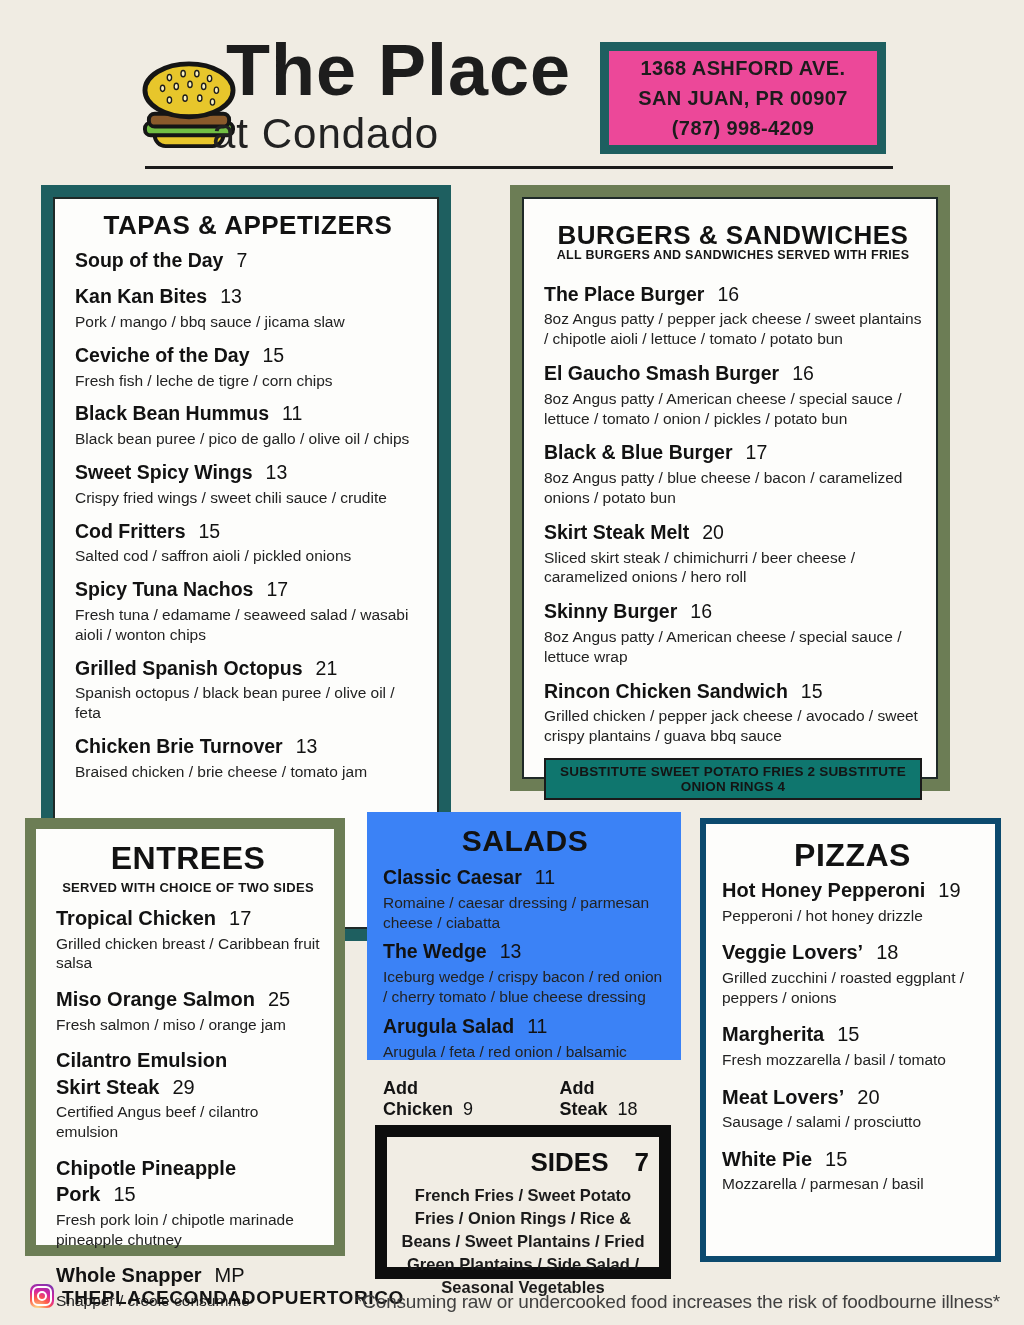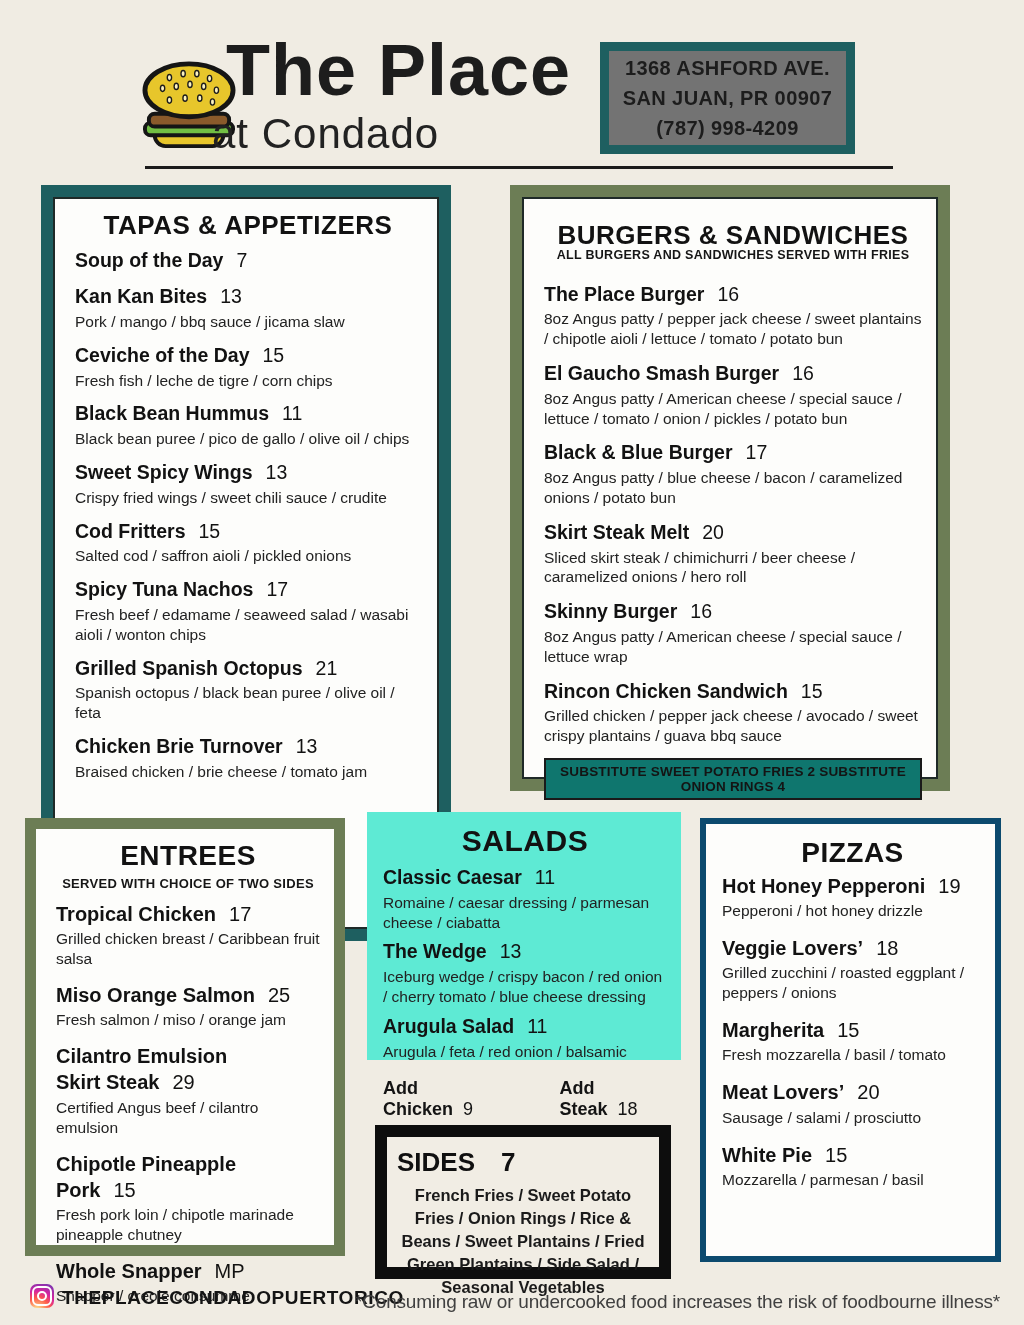--- a/index.html
+++ b/index.html
@@ -19,54 +19,54 @@
     font-size:72px;font-weight:700;line-height:1;
     letter-spacing:1px;color:#1d1d1d;
   }
   .brand-subtitle{
     left:212px;top:113px;
     font-size:42px;font-weight:500;line-height:1;
     letter-spacing:1px;color:#222;
   }
   .burger-logo{left:140px;top:58px;width:98px;height:92px;}
   .address-box{
-    left:600px;top:42px;width:255px;height:112px;
-    background:#737373;border:9px solid #1e5f60;
+    left:600px;top:42px;width:286px;height:112px;
+    background:#ec4899;border:9px solid #1e5f60;
     box-sizing:border-box;
     display:flex;flex-direction:column;justify-content:center;
     text-align:center;
   }
   .address-box div{
     font-size:20px;font-weight:700;line-height:1.5;letter-spacing:.4px;color:#1c1c1c;
   }
   .header-rule{left:145px;top:166px;width:748px;height:3px;background:#1b1b1b;}
 
   
   .box{box-sizing:border-box;background:#fdfdfb;}
   .box-tapas{left:41px;top:185px;width:410px;height:756px;border:12px solid #1e5f60;box-shadow:inset 0 0 0 2px #1f2a28;}
   .box-burgers{left:510px;top:185px;width:440px;height:606px;border:12px solid #6c7d55;box-shadow:inset 0 0 0 2px #1f2a28;}
   .box-entrees{left:25px;top:818px;width:320px;height:438px;border:11px solid #6c7d55;}
-  .box-salads{left:367px;top:812px;width:314px;height:248px;background:#5eead4;}
+  .box-salads{left:367px;top:812px;width:314px;height:248px;background:#3b82f6;}
   .box-sides{left:375px;top:1125px;width:296px;height:154px;border:12px solid #0d0d0d;background:#f1ede4;}
   .box-pizzas{left:700px;top:818px;width:301px;height:444px;border:6px solid #0c4a6e;}
 
   .box-pad{box-sizing:border-box;width:100%;height:100%;display:flex;flex-direction:column;}
   .box-tapas .box-pad{padding:14px 18px 8px 22px;}
   .box-burgers .box-pad{padding:24px 16px 8px 22px;}
   .box-entrees .box-pad{padding:12px 14px 8px 20px;}
   .box-salads .box-pad{padding:12px 14px 8px 16px;}
   .box-pizzas .box-pad{padding:14px 12px 8px 16px;}
   .box-sides .box-pad{padding:8px 10px;}
 
   .box-title{
     text-align:center;font-weight:700;color:#121212;
     font-size:26px;letter-spacing:.5px;line-height:1.1;
     margin:0 0 8px 0;
   }
-  .box-entrees .box-title,.box-pizzas .box-title{font-size:28px;margin-bottom:4px;}
+  .box-entrees .box-title,.box-pizzas .box-title{font-size:32px;margin-bottom:4px;}
   .box-salads .box-title{font-size:30px;margin-bottom:8px;}
   .box-subtitle{
     text-align:center;font-weight:700;font-size:12.5px;letter-spacing:.3px;
     color:#161616;margin:-4px 0 20px 0;
   }
   .box-entrees .box-subtitle{font-size:13px;margin:0 0 10px 0;}
 
   
   .menu-item{margin-bottom:12px;}
   .box-tapas .menu-item{margin-bottom:11px;}
@@ -88,21 +88,21 @@
     border:2px solid #1a1a1a;background:#0f766e;
     font-size:13.5px;font-weight:700;letter-spacing:.2px;
     text-align:center;padding:4px 2px;margin-bottom:2px;color:#141414;
   }
 
   
   .addons{display:flex;gap:58px;font-size:18px;font-weight:700;margin-top:10px;color:#141414;}
   .addons .price{font-weight:500;margin-left:10px;}
 
   
-  .sides-title{display:flex;justify-content:flex-start;gap:26px;font-size:26px;font-weight:700;margin:2px 0 6px 0;color:#101010;}
+  .sides-title{display:flex;justify-content:flex-end;gap:26px;font-size:26px;font-weight:700;margin:2px 0 6px 0;color:#101010;}
   .sides-desc{
     text-align:center;font-size:16.5px;font-weight:700;line-height:1.4;color:#1a1a1a;
   }
 
   
   .ig-icon{
     left:30px;top:1284px;width:24px;height:24px;border-radius:7px;
     background:radial-gradient(circle at 30% 110%, #fdf497 0%, #fd5949 40%, #d6249f 62%, #8134af 90%);
   }
   .ig-icon::before{
@@ -173,21 +173,21 @@
         <div class="menu-item">
           <div class="item-head"><span class="item-name">Sweet Spicy Wings</span><span class="item-price">13</span></div>
           <div class="item-desc">Crispy fried wings / sweet chili sauce / crudite</div>
         </div>
         <div class="menu-item">
           <div class="item-head"><span class="item-name">Cod Fritters</span><span class="item-price">15</span></div>
           <div class="item-desc">Salted cod / saffron aioli / pickled onions</div>
         </div>
         <div class="menu-item">
           <div class="item-head"><span class="item-name">Spicy Tuna Nachos</span><span class="item-price">17</span></div>
-          <div class="item-desc">Fresh beef / edamame / seaweed salad / wasabi aioli / wonton chips</div>
+          <div class="item-desc">Fresh tuna / edamame / seaweed salad / wasabi aioli / wonton chips</div>
         </div>
         <div class="menu-item">
           <div class="item-head"><span class="item-name">Grilled Spanish Octopus</span><span class="item-price">21</span></div>
           <div class="item-desc">Spanish octopus / black bean puree / olive oil / feta</div>
         </div>
         <div class="menu-item">
           <div class="item-head"><span class="item-name">Chicken Brie Turnover</span><span class="item-price">13</span></div>
           <div class="item-desc">Braised chicken / brie cheese / tomato jam</div>
         </div>
       </div>

